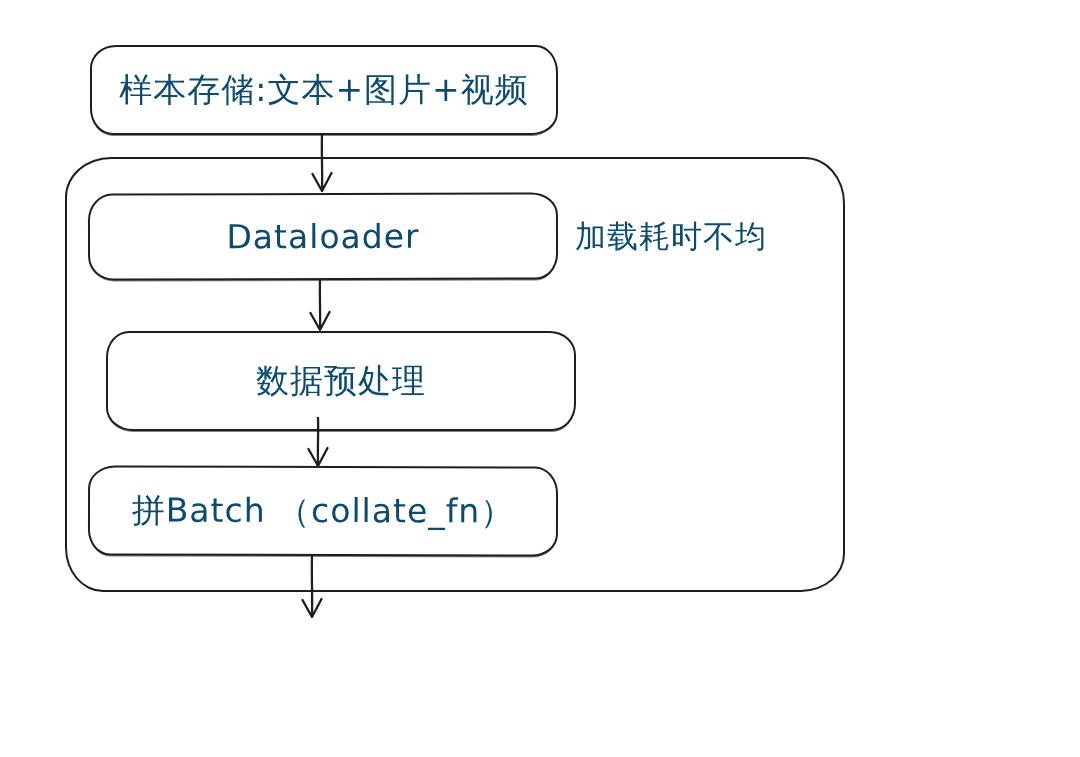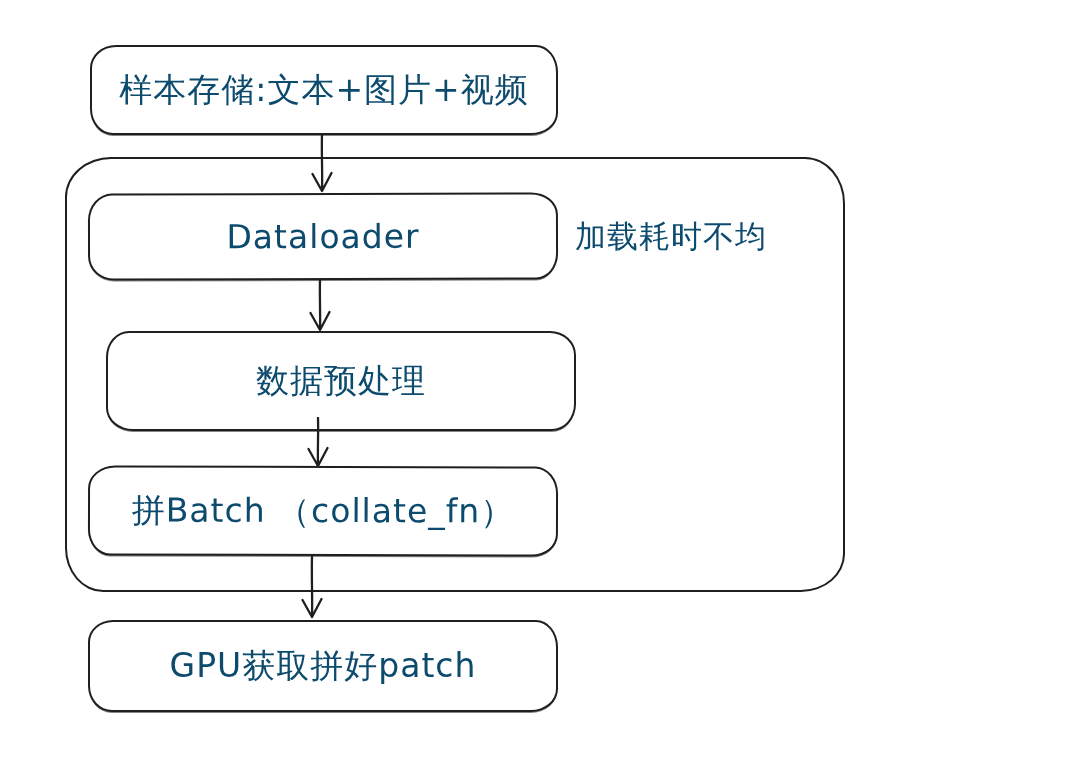--- a/index.html
+++ b/index.html
@@ -115,17 +115,14 @@
   </svg>
 
   <div class="node node-batch">
     <span class="label">拼Batch （collate_fn）</span>
   </div>
 
   <svg class="arrow" style="left:294px; top:556px;" width="36" height="64" viewBox="0 0 36 64">
     <path d="M18 1 C17.4 21 18.6 41 18 60 M8.5 44 L18 61 L27.5 43" fill="none" stroke="#1f1f1f" stroke-width="2.3" stroke-linecap="round" stroke-linejoin="round"></path>
   </svg>
 
-  <div class="node node-gpu">
-    <span class="label">GPU获取拼好patch</span>
-  </div>
 
 </div>
 
 </body></html>

